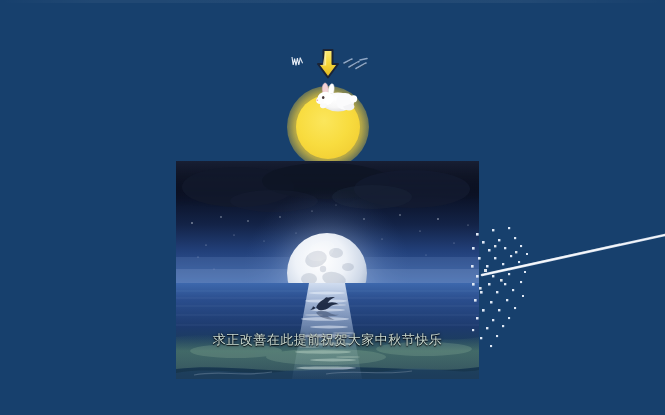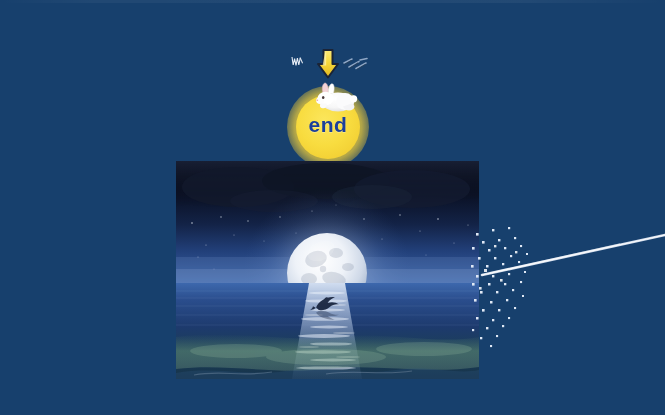--- a/index.html
+++ b/index.html
@@ -188,21 +188,20 @@
           <path d="M14 13.4 L22.4 8.4"></path>
         </g>
       </svg>
     </span>
 
   </div>
 
   <div class="moon-badge">
     <div class="moon-glow"></div>
     <div class="moon-disc"></div>
-    <div class="moon-label">end</div>
     <span class="rabbit">
       <svg width="54" height="34" viewBox="0 0 54 34">
         <defs>
           <radialGradient id="furG" cx="40%" cy="32%" r="75%">
             <stop offset="0%" stop-color="#ffffff"></stop>
             <stop offset="62%" stop-color="#f7f7f7"></stop>
             <stop offset="100%" stop-color="#dcdcdf"></stop>
           </radialGradient>
         </defs>
 
@@ -383,20 +382,21 @@
           <path d="M9 6.2 C9.8 3.2 11.6 1.6 12.8 2.4 C13.6 3.2 12.6 5 10.8 6.4 Z"></path>
           <path d="M1.6 12.2 C0.4 13.6 -1.6 14.4 -3.6 14 C-2 13 -1.2 12 -1 10.6 Z"></path>
         </g>
 
         <g fill="#17233c" opacity="0.35" transform="translate(138,160) scale(1.05,-0.7)">
           <path d="M2 12 C4 6 12 1 20 2 C17 3.4 14.6 5.2 13 7.6 C17 6.4 21 7 23.6 9 C20.4 8.6 17.4 9.4 15 11.4 C12.2 13.8 8.4 15 4.6 14.4 Z"></path>
         </g>
       </g>
     </svg>
 
+    <div class="photo-caption">求正改善在此提前祝贺大家中秋节快乐</div>
   </div>
 
   <div class="comet">
     <svg width="195" height="140" viewBox="0 0 195 140">
 
       <path d="M195 10 L12 50" stroke="#e3ebf7" stroke-width="2.6" stroke-linecap="round" opacity="0.92"></path>
       <path d="M195 10 L12 50" stroke="#ffffff" stroke-width="1.1" stroke-linecap="round" opacity="0.85"></path>
       <path d="M150 19 L20 48" stroke="#ffffff" stroke-width="1.4" opacity="0.45"></path>
 
       <g fill="#dfe8f5">

